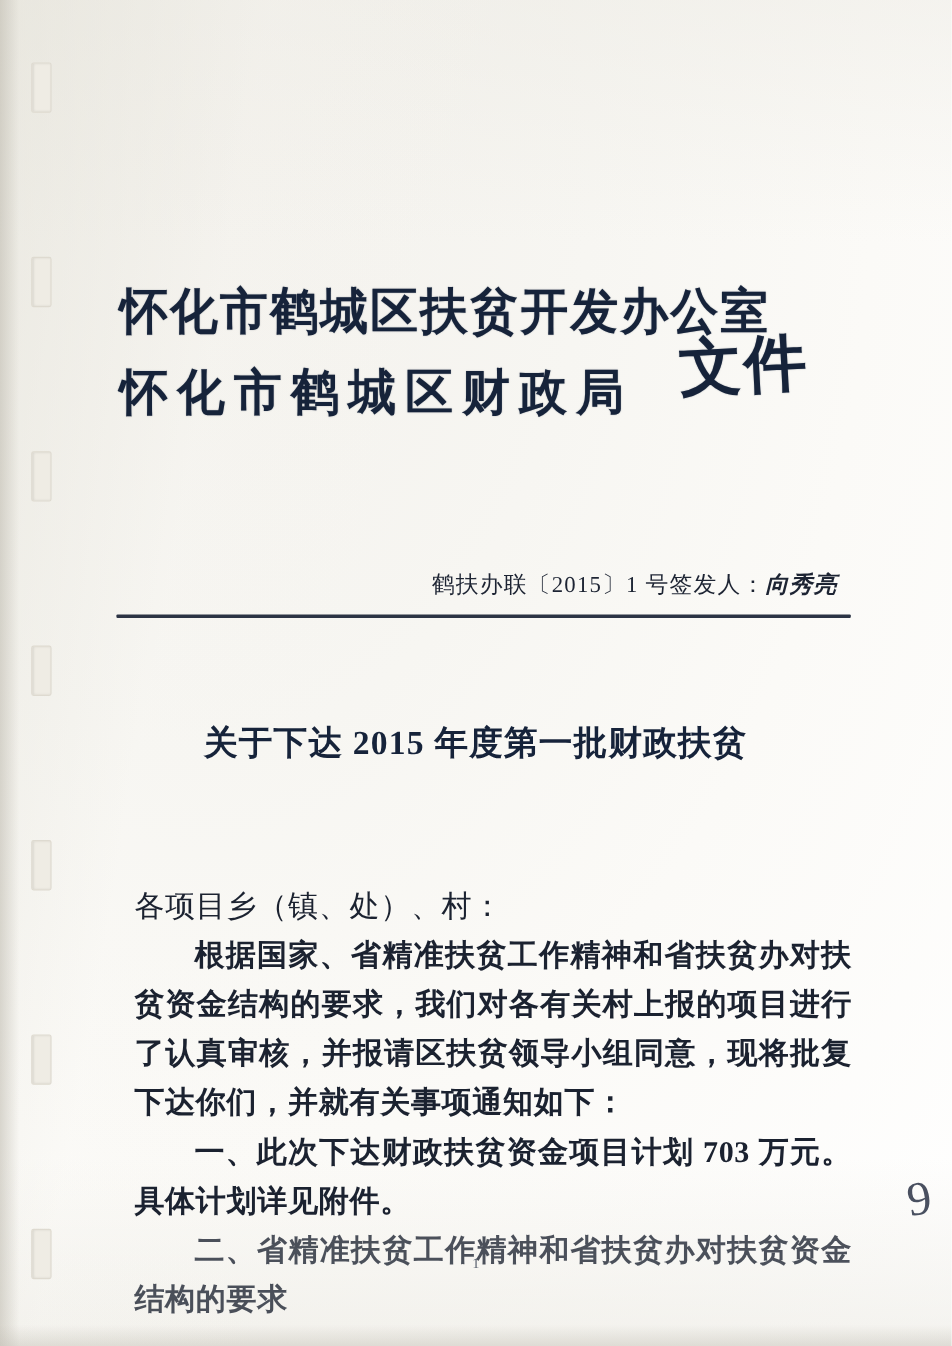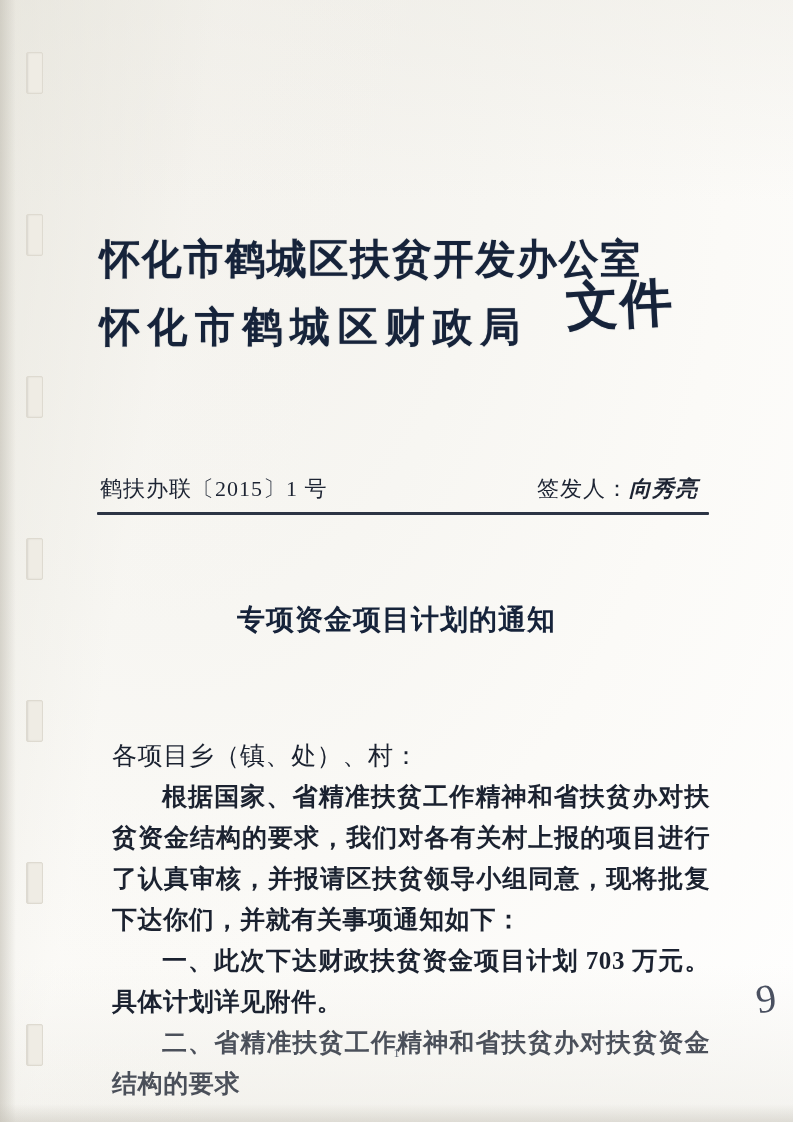--- a/index.html
+++ b/index.html
@@ -101,23 +101,23 @@
     text-shadow: 0 0 1px rgba(22,35,58,0.5);
   }
 
   
   .docnum-row {
     position: absolute;
     left: 100px;
     top: 474px;
     width: 604px;
     display: flex;
-    justify-content: space-between;
+    justify-content: flex-end;
     align-items: baseline;
-    font-size: 22px;
+    font-size: 19px;
     color: #1d2433;
     font-family: "Liberation Serif", "DejaVu Serif", serif;
   }
   .docnum {
     letter-spacing: 1px;
   }
   .signer {
     letter-spacing: 1px;
     padding-right: 6px;
   }
@@ -217,21 +217,21 @@
     <div class="lh-wenjian">文件</div>
   </div>
 
   <div class="docnum-row">
     <div class="docnum">鹤扶办联〔2015〕1 号</div>
     <div class="signer"><span>签发人：</span><b>向秀亮</b></div>
   </div>
   <div class="rule"></div>
 
   <div class="title">
-    <span class="t-line">专项资金项目计划的通知</span>
+    <span class="t-line">关于下达 2015 年度第一批财政扶贫</span>
   </div>
 
   <div class="body-text">
     <p>各项目乡（镇、处）、村：</p>
     <p class="p-indent">根据国家、省精准扶贫工作精神和省扶贫办对扶贫资金结构的要求，我们对各有关村上报的项目进行了认真审核，并报请区扶贫领导小组同意，现将批复下达你们，并就有关事项通知如下：</p>
     <p class="p-indent">一、此次下达财政扶贫资金项目计划 703 万元。具体计划详见附件。</p>
     <p class="p-indent fade-last">二、省精准扶贫工作精神和省扶贫办对扶贫资金结构的要求</p>
   </div>
 
   <div class="hand-number">9</div>

